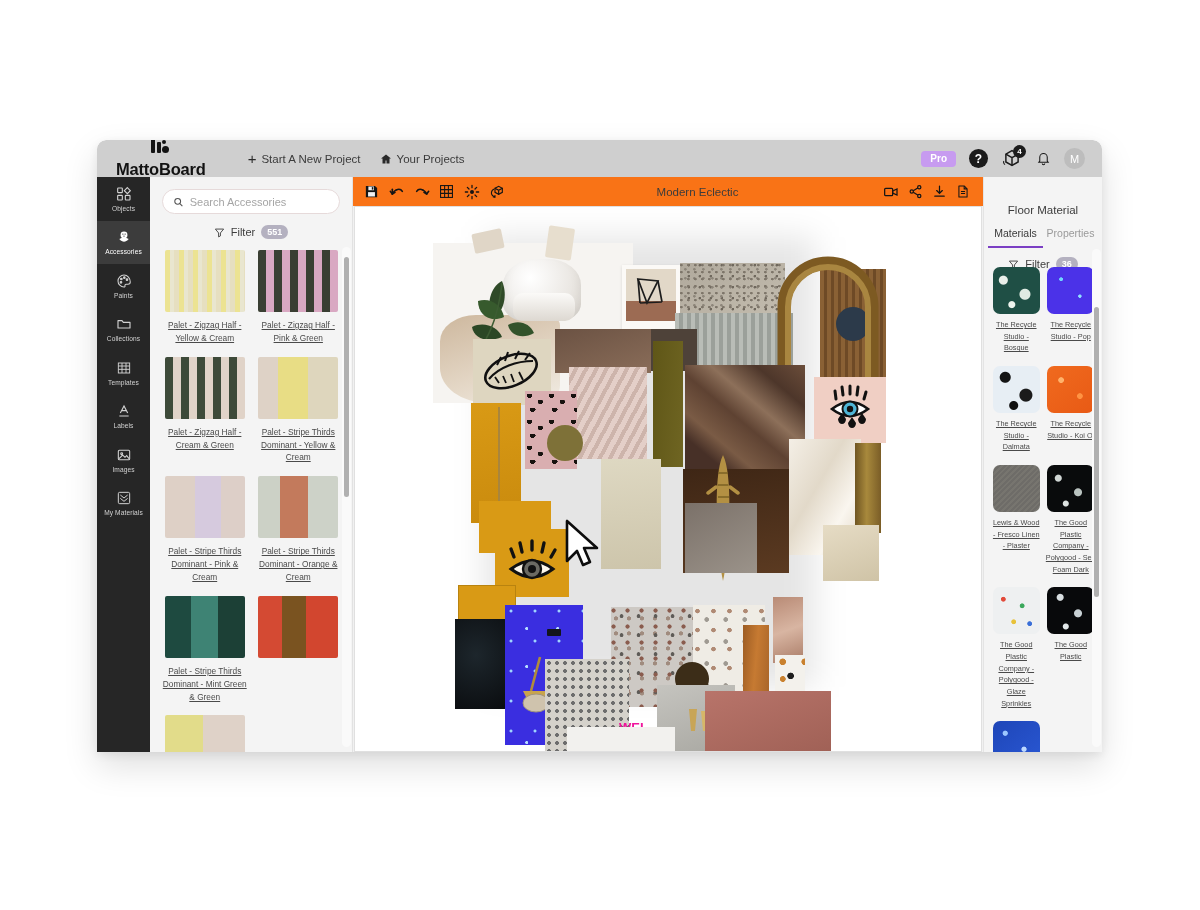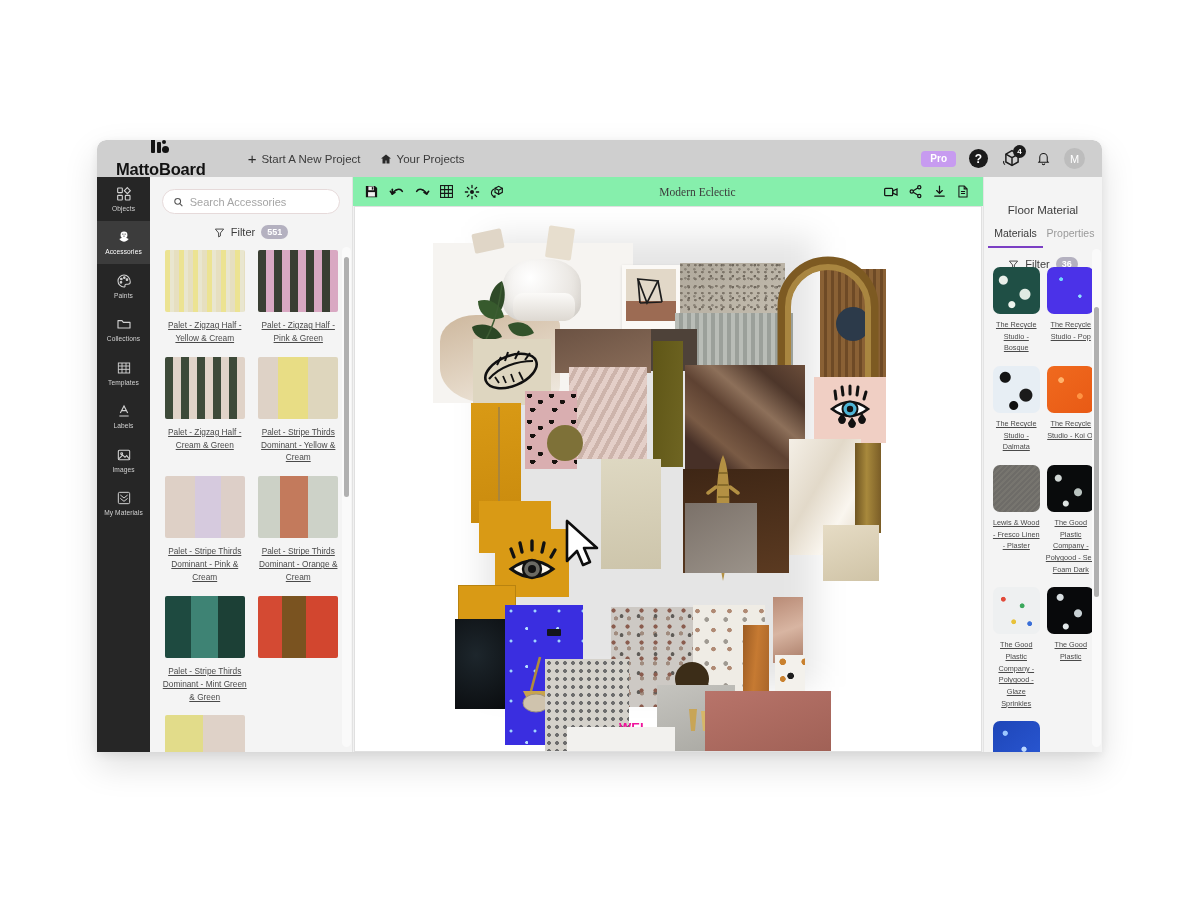--- a/index.html
+++ b/index.html
@@ -127,22 +127,21 @@
     color: #4a4a4a; text-align: center; max-width: 88px; text-decoration: underline;
   }
 
   
   #canvas-col {
     position: absolute; left: 256px; top: 37px;
     width: 630px; height: 575px; background: #f1f1f1;
   }
   #canvas-toolbar {
     height: 29px; display: flex; align-items: center; padding: 0 9px;
-    background: #86efac;
-    font-family: Liberation Serif, serif;
+    background: #f97316;
   }
   .tb-ic { width: 19px; height: 19px; display:flex; align-items:center; justify-content:center; margin-right: 6px; cursor:pointer; }
   #board-title { flex: 1; text-align: center; font-size: 11.5px; color: #3c3c3c; }
   .tb-right { display: flex; align-items: center; gap: 9px; margin-right: 4px; }
 
   #canvas-stage {
     position: absolute; left: 1px; top: 29px;
     width: 628px; height: 546px;
     background: #ffffff; border: 1px solid #e0e0e0;
     overflow: hidden;

